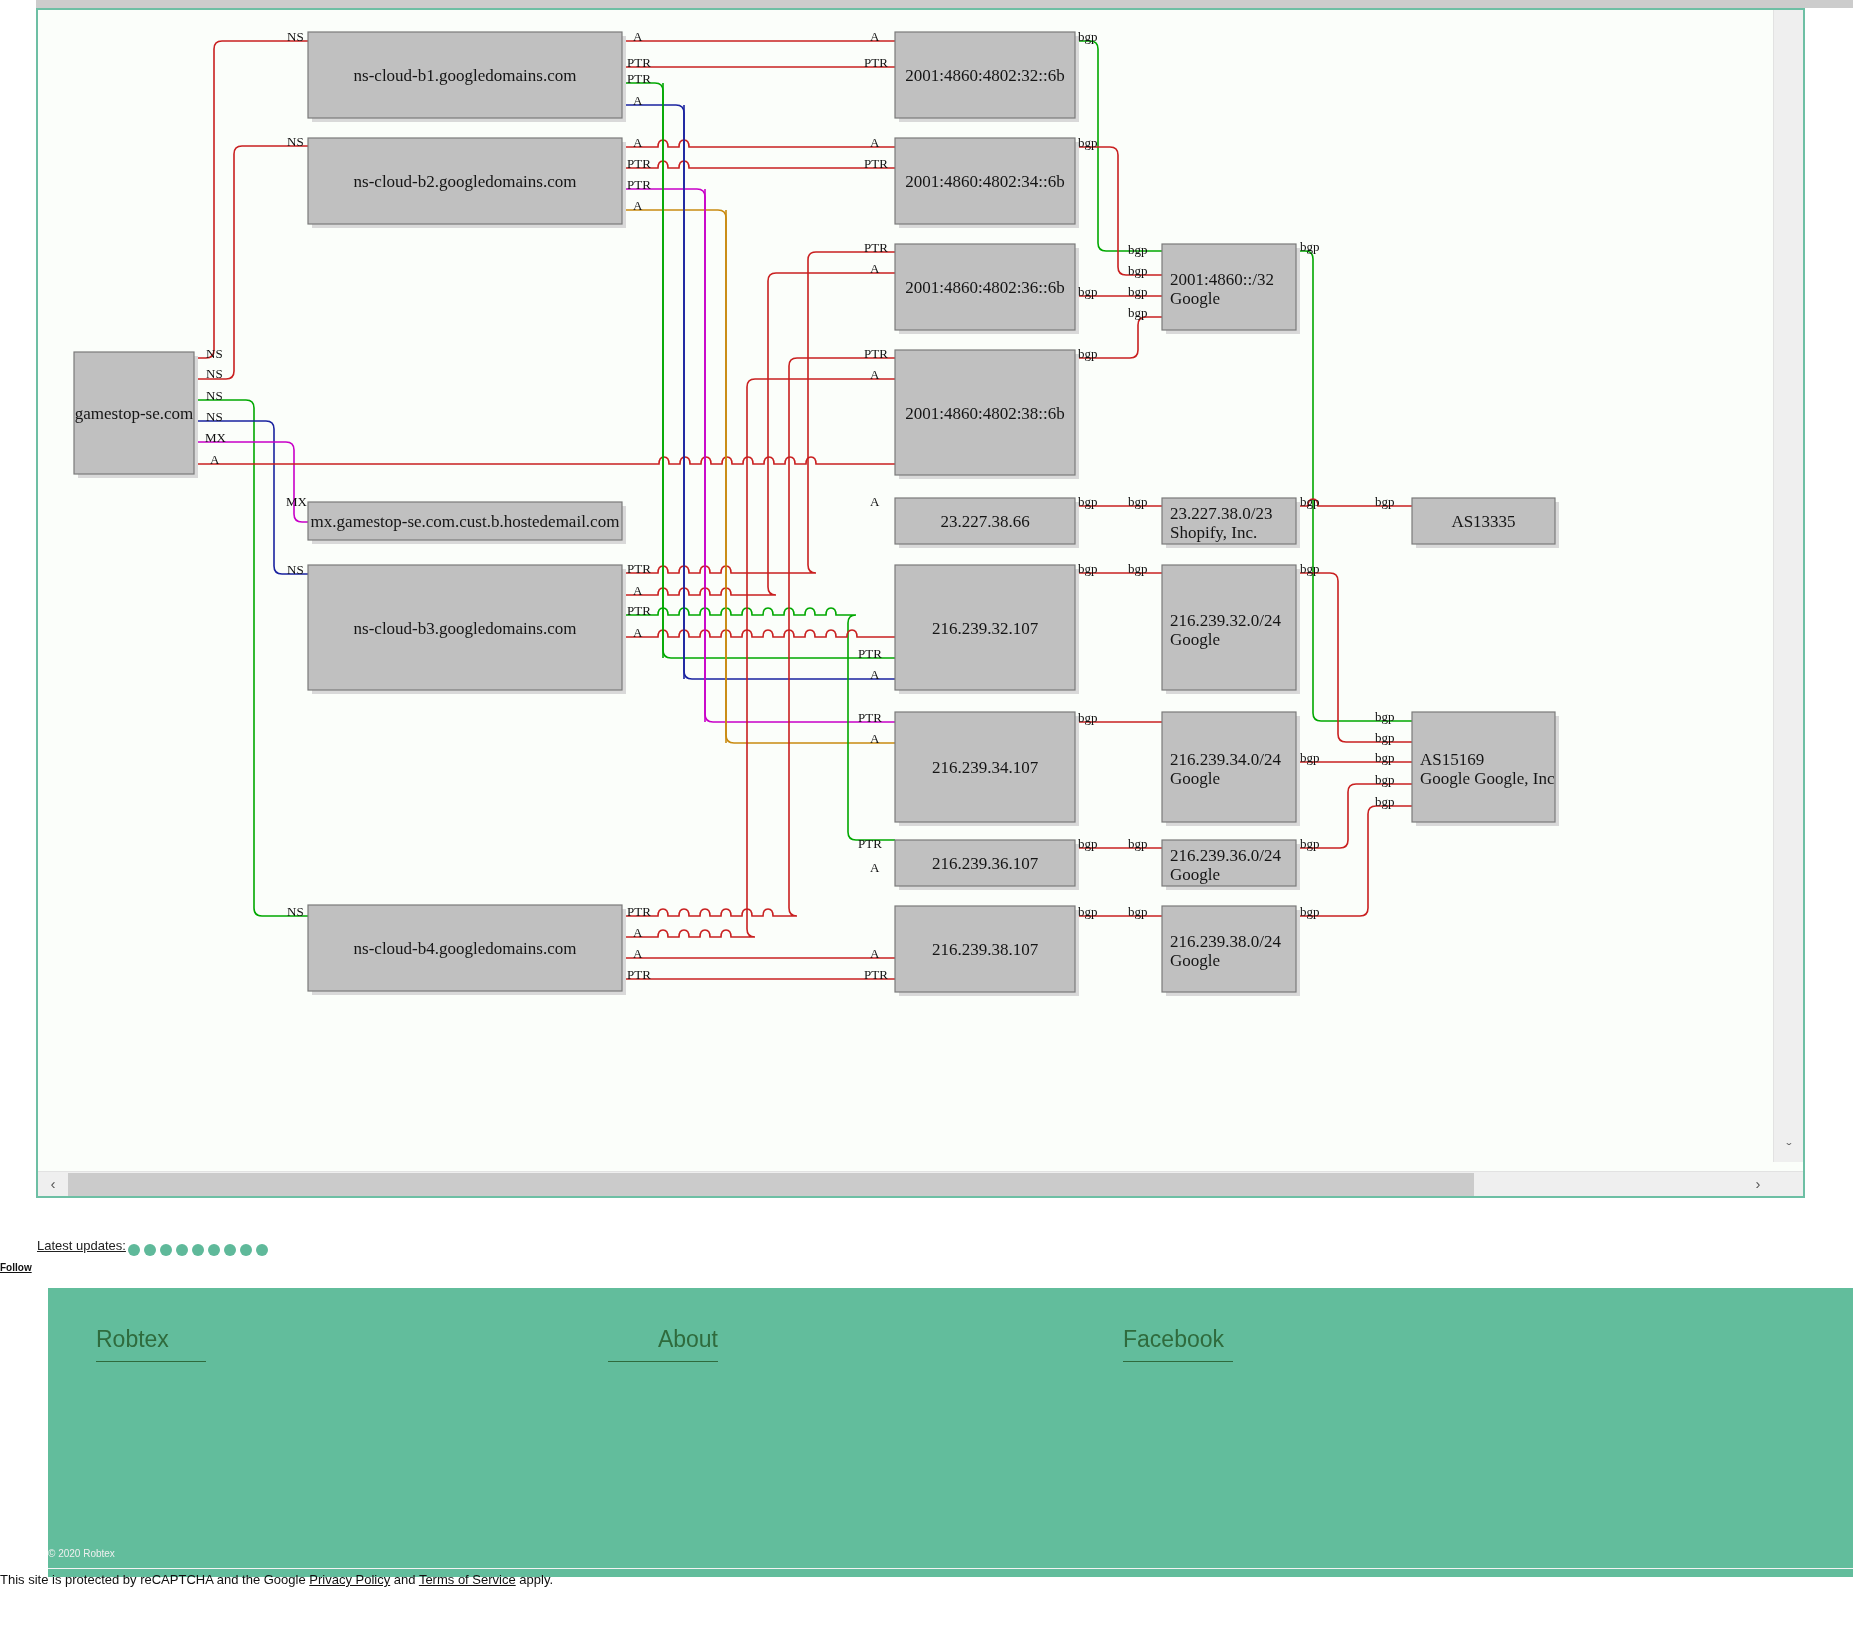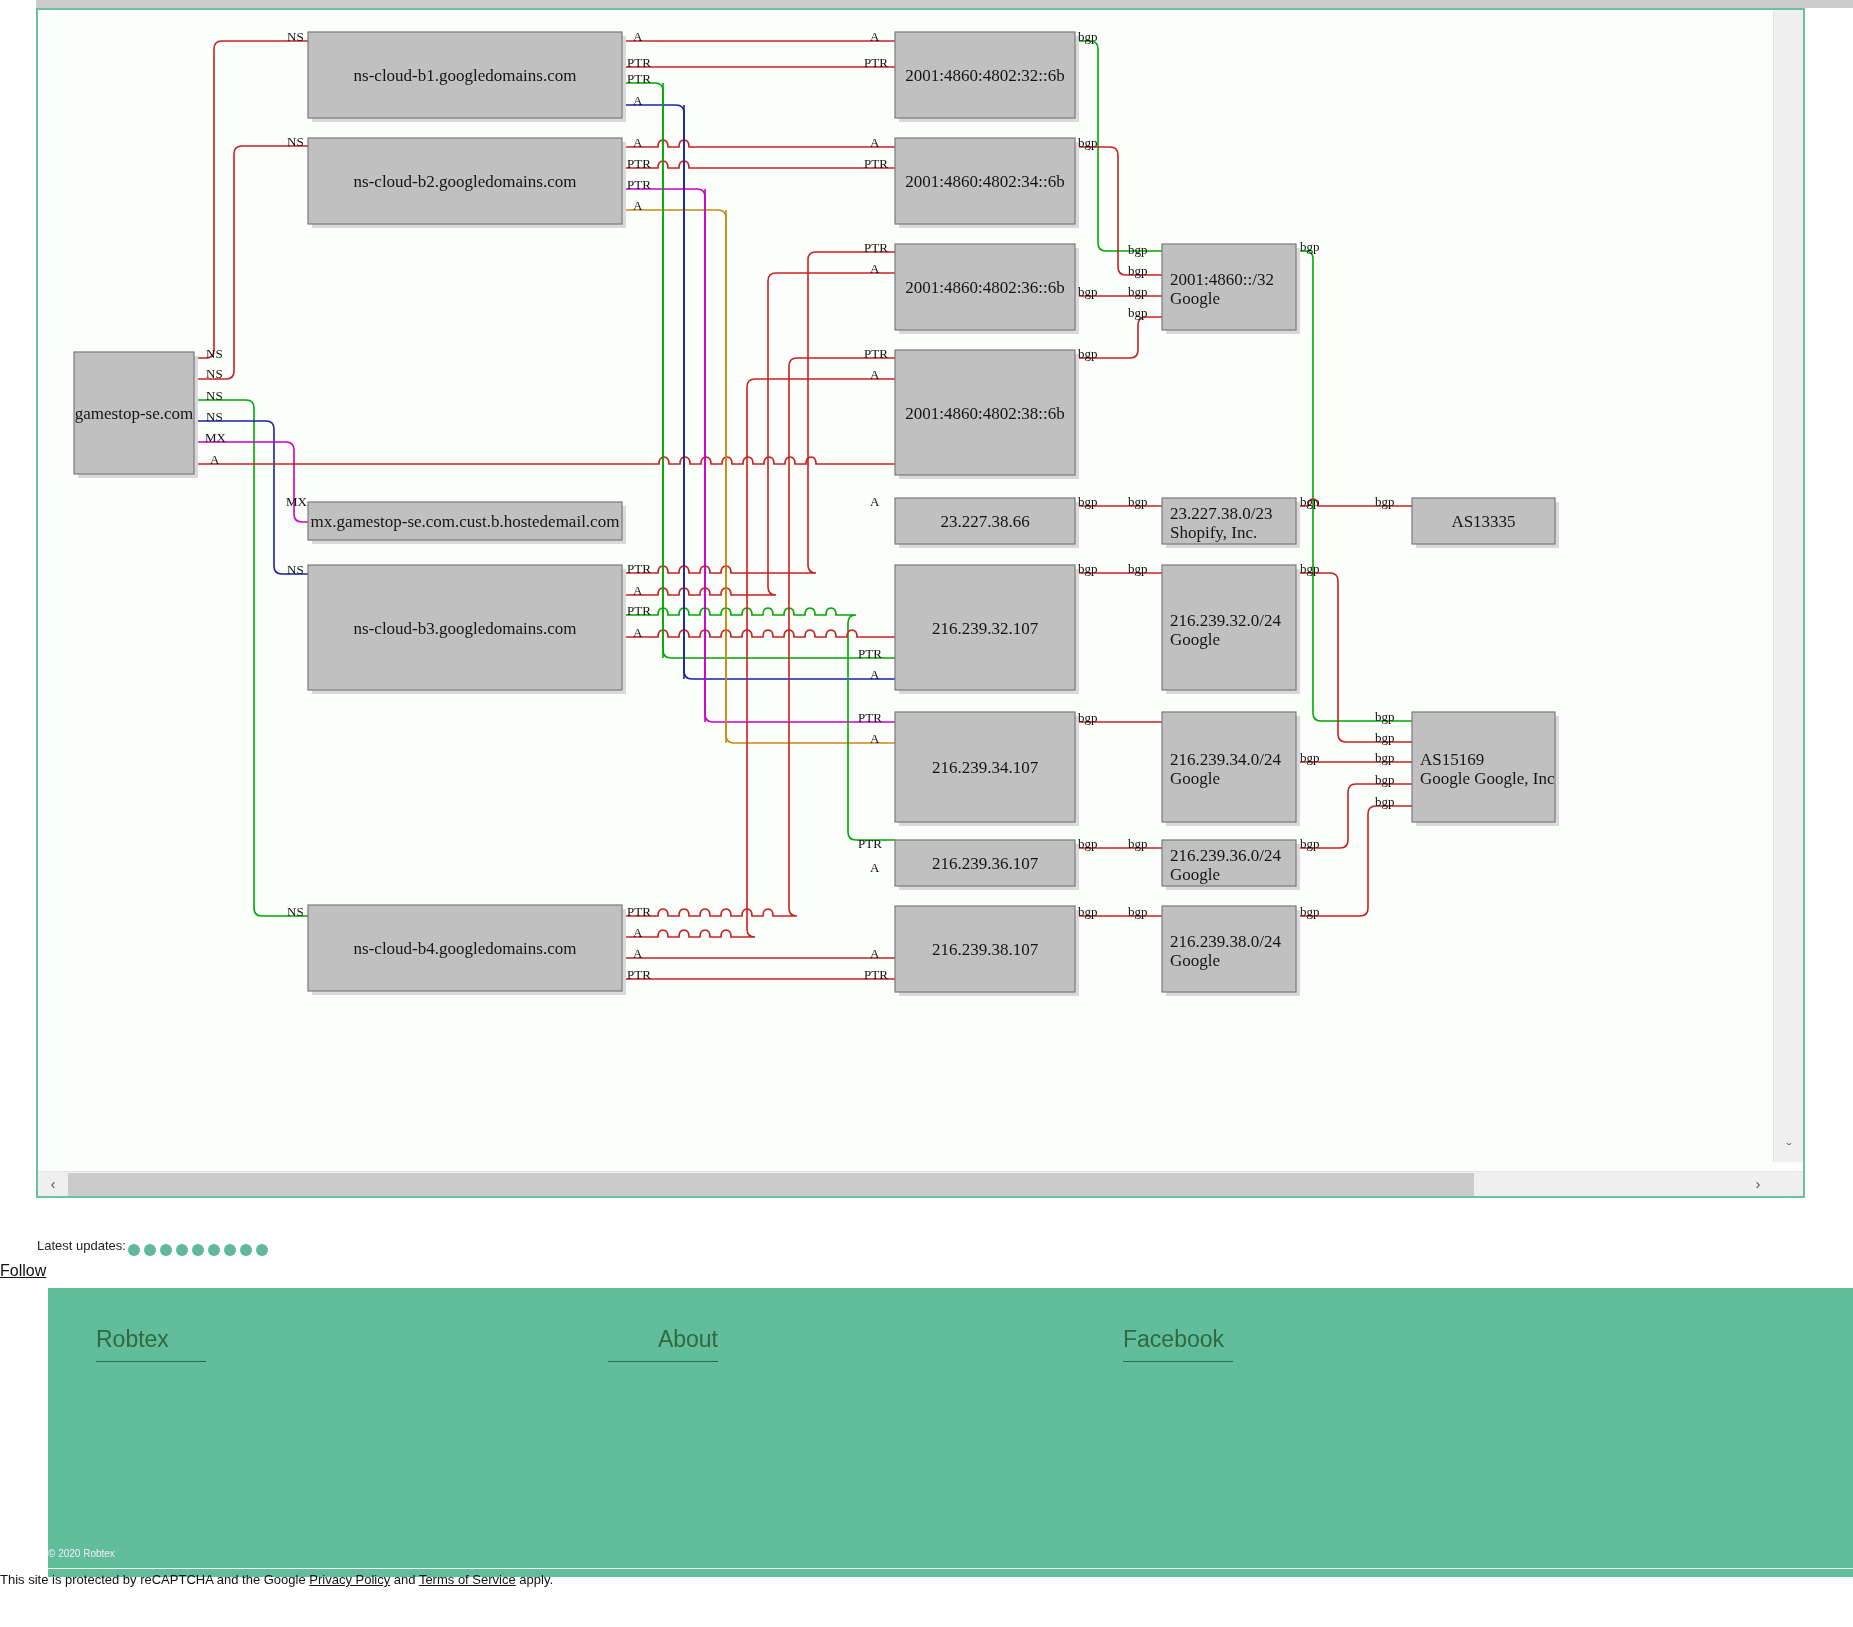--- a/index.html
+++ b/index.html
@@ -47,30 +47,31 @@
     text-align:center;font-size:15px;color:#555;
   }
   #h-scroll .thumb{
     position:absolute;left:30px;top:1px;width:1406px;height:23px;background:#cbcbcb;
   }
   
   #updates-bar{
     position:absolute;left:0;top:1238px;width:1853px;height:30px;
   }
   #updates-label{
-    position:absolute;left:37px;top:0px;font-size:13px;color:#222;
+    position:absolute;left:37px;top:0px;font-size:13px;color:#222;text-decoration:underline;
   }
   #updates-dots{position:absolute;left:128px;top:2px;}
   .dot{
     display:inline-block;width:12px;height:12px;border-radius:50%;
     background:#5fb99a;margin-right:4px;vertical-align:middle;
   }
   #follow-link{
-    position:absolute;left:0;top:1262px;font-size:16px;color:#111;
+    position:absolute;left:0;top:1262px;font-size:10px;color:#111;
     text-decoration:underline;
+    font-weight:bold;
   }
   
   #footer{
     position:absolute;left:0;top:1288px;width:1853px;height:289px;
     background:#62bd9c;
     margin-left:48px;
   }
   .fcol{position:absolute;top:38px;}
   .fcol-robtex{left:48px;}
   .fcol-about{left:560px;text-align:right;}

